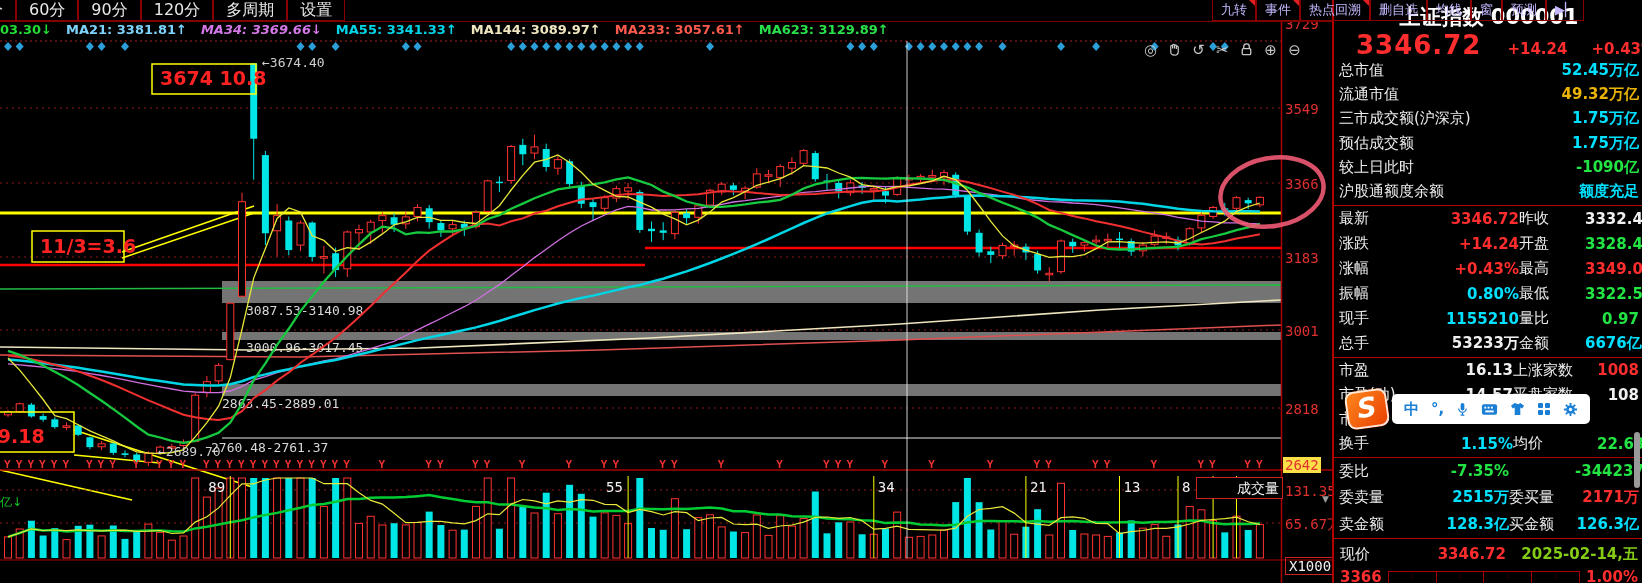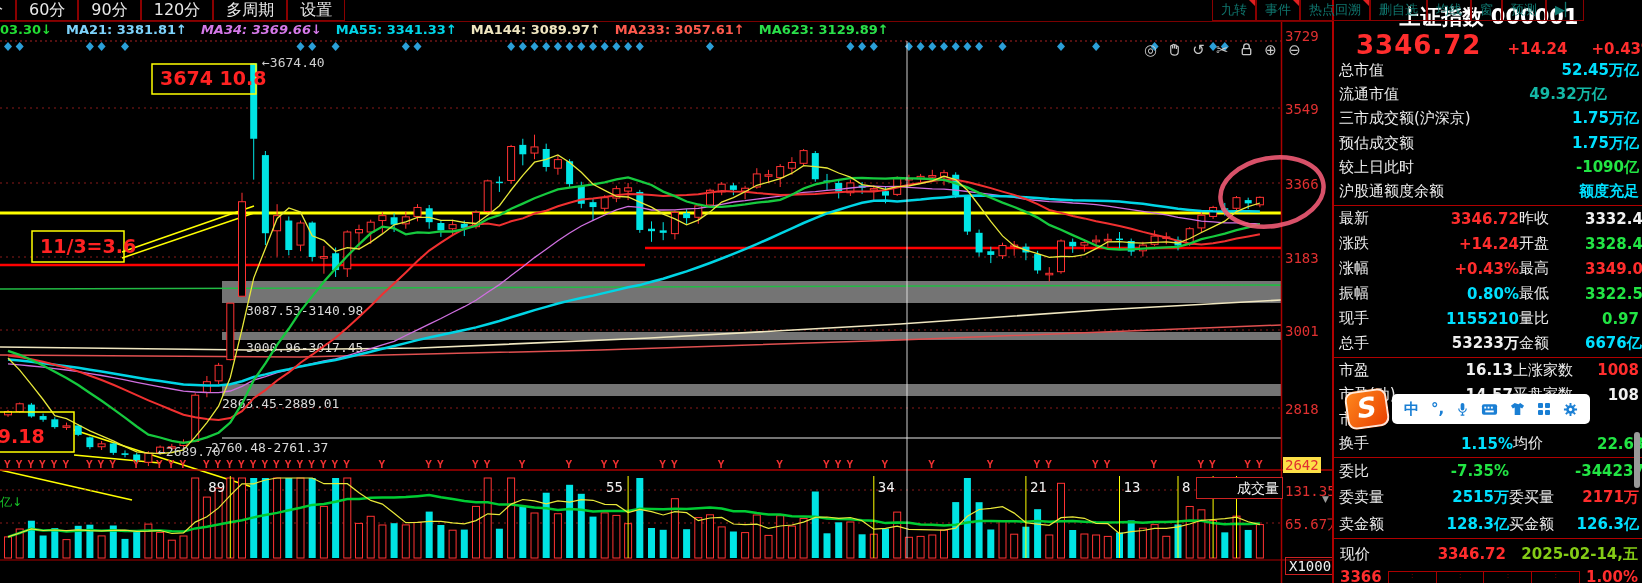--- a/index.html
+++ b/index.html
@@ -5,21 +5,21 @@
   html,body{margin:0;padding:0;background:#000;}
   .app{position:relative;width:1642px;height:583px;background:#000;overflow:hidden;
        font-family:"DejaVu Sans",sans-serif;-webkit-font-smoothing:none;}
   
   .tabbar{position:absolute;left:0;top:0;width:1332px;height:21px;display:flex;align-items:stretch;
           border-bottom:1px solid #7a0000;background:#000;z-index:5;}
   .tab{border:1px solid #8a0000;border-top:none;color:#e8e8e8;font-size:16px;line-height:19px;
        padding:0 12px;white-space:nowrap;cursor:default;}
   .tab.cut{margin-left:-26px;}
   .menubar{position:absolute;right:58px;top:0;height:21px;display:flex;z-index:6;}
-  .menu-item{position:relative;border:1px solid #8a0000;border-top:none;color:#0f766e;font-size:13px;
+  .menu-item{position:relative;border:1px solid #8a0000;border-top:none;color:#c4b5fd;font-size:13px;
              line-height:19px;padding:0 8px;white-space:nowrap;}
   .menu-item.flag::after{content:"";position:absolute;right:0;top:0;border-top:6px solid #e02020;
              border-left:6px solid transparent;}
   .ma-row{position:absolute;left:0;top:22px;width:1280px;height:18px;display:flex;gap:14px;
           font-size:13px;font-weight:bold;white-space:nowrap;overflow:hidden;z-index:5;}
   .tools{position:absolute;left:1142px;top:42px;display:flex;gap:7px;z-index:6;color:#c8c8c8;}
   .tool{width:17px;height:17px;font-size:15px;line-height:17px;text-align:center;}
   
   #chart-svg{position:absolute;left:0;top:0;z-index:2;}
   .axis-col{position:absolute;left:1282px;top:0;width:50px;height:583px;z-index:4;}
@@ -592,21 +592,21 @@
       <line x1="1213.1" y1="476" x2="1213.1" y2="558" stroke="#ffff00" stroke-width="1"></line>
       <text x="1217.1" y="492" fill="#f0f0f0" font-size="14" font-family="DejaVu Sans Mono,monospace">5</text>
       <line x1="1236.5" y1="476" x2="1236.5" y2="558" stroke="#ffff00" stroke-width="1"></line>
       <text x="1240.5" y="492" fill="#f0f0f0" font-size="14" font-family="DejaVu Sans Mono,monospace">3</text>
       <line x1="907" y1="41" x2="907" y2="558" stroke="#e8e8e8" stroke-width="0.9"></line>
       <ellipse cx="1272" cy="192" rx="52" ry="34" fill="none" stroke="#ef5a74" stroke-width="4.5" opacity="0.9" transform="rotate(-10 1272 192)"></ellipse>
     </svg>
 
   <div class="axis-col" id="axis">
     <div class="axis-caret">▼</div>
-  <div class="axis-label" style="top: 28px;">3729</div>
+  <div class="axis-label" style="top: 16px;">3729</div>
       <div class="axis-label" style="top: 101px;">3549</div>
       <div class="axis-label" style="top: 176px;">3366</div>
       <div class="axis-label" style="top: 250px;">3183</div>
       <div class="axis-label" style="top: 323px;">3001</div>
       <div class="axis-label" style="top: 401px;">2818</div>
       <div class="axis-label hl" style="top: 457px;">2642</div>
       <div class="axis-label" style="top: 483px;">131.35万</div>
       <div class="axis-label" style="top: 516px;">65.67万</div>
       <div class="axis-label box" style="top: 557px;">X1000</div>
     </div>
@@ -624,21 +624,21 @@
       <span class="q-pct">+0.43%</span>
     </div>
     <div id="pgroups">
         <div class="pgroup" style="top: 58px;">
           <div class="prow g1">
             <div class="plabel">总市值</div>
             <div class="pval" style="color: rgb(0, 224, 255);">52.45万亿</div>
           </div>
           <div class="prow g1">
             <div class="plabel">流通市值</div>
-            <div class="pval" style="color: #14b8a6; text-align: center;">49.32万亿</div>
+            <div class="pval" style="color: #eab308;">49.32万亿</div>
           </div>
           <div class="prow g1">
             <div class="plabel">三市成交额(沪深京)</div>
             <div class="pval" style="color: rgb(0, 224, 255);">1.75万亿</div>
           </div>
           <div class="prow g1">
             <div class="plabel">预估成交额</div>
             <div class="pval" style="color: rgb(0, 224, 255);">1.75万亿</div>
           </div>
           <div class="prow g1">

